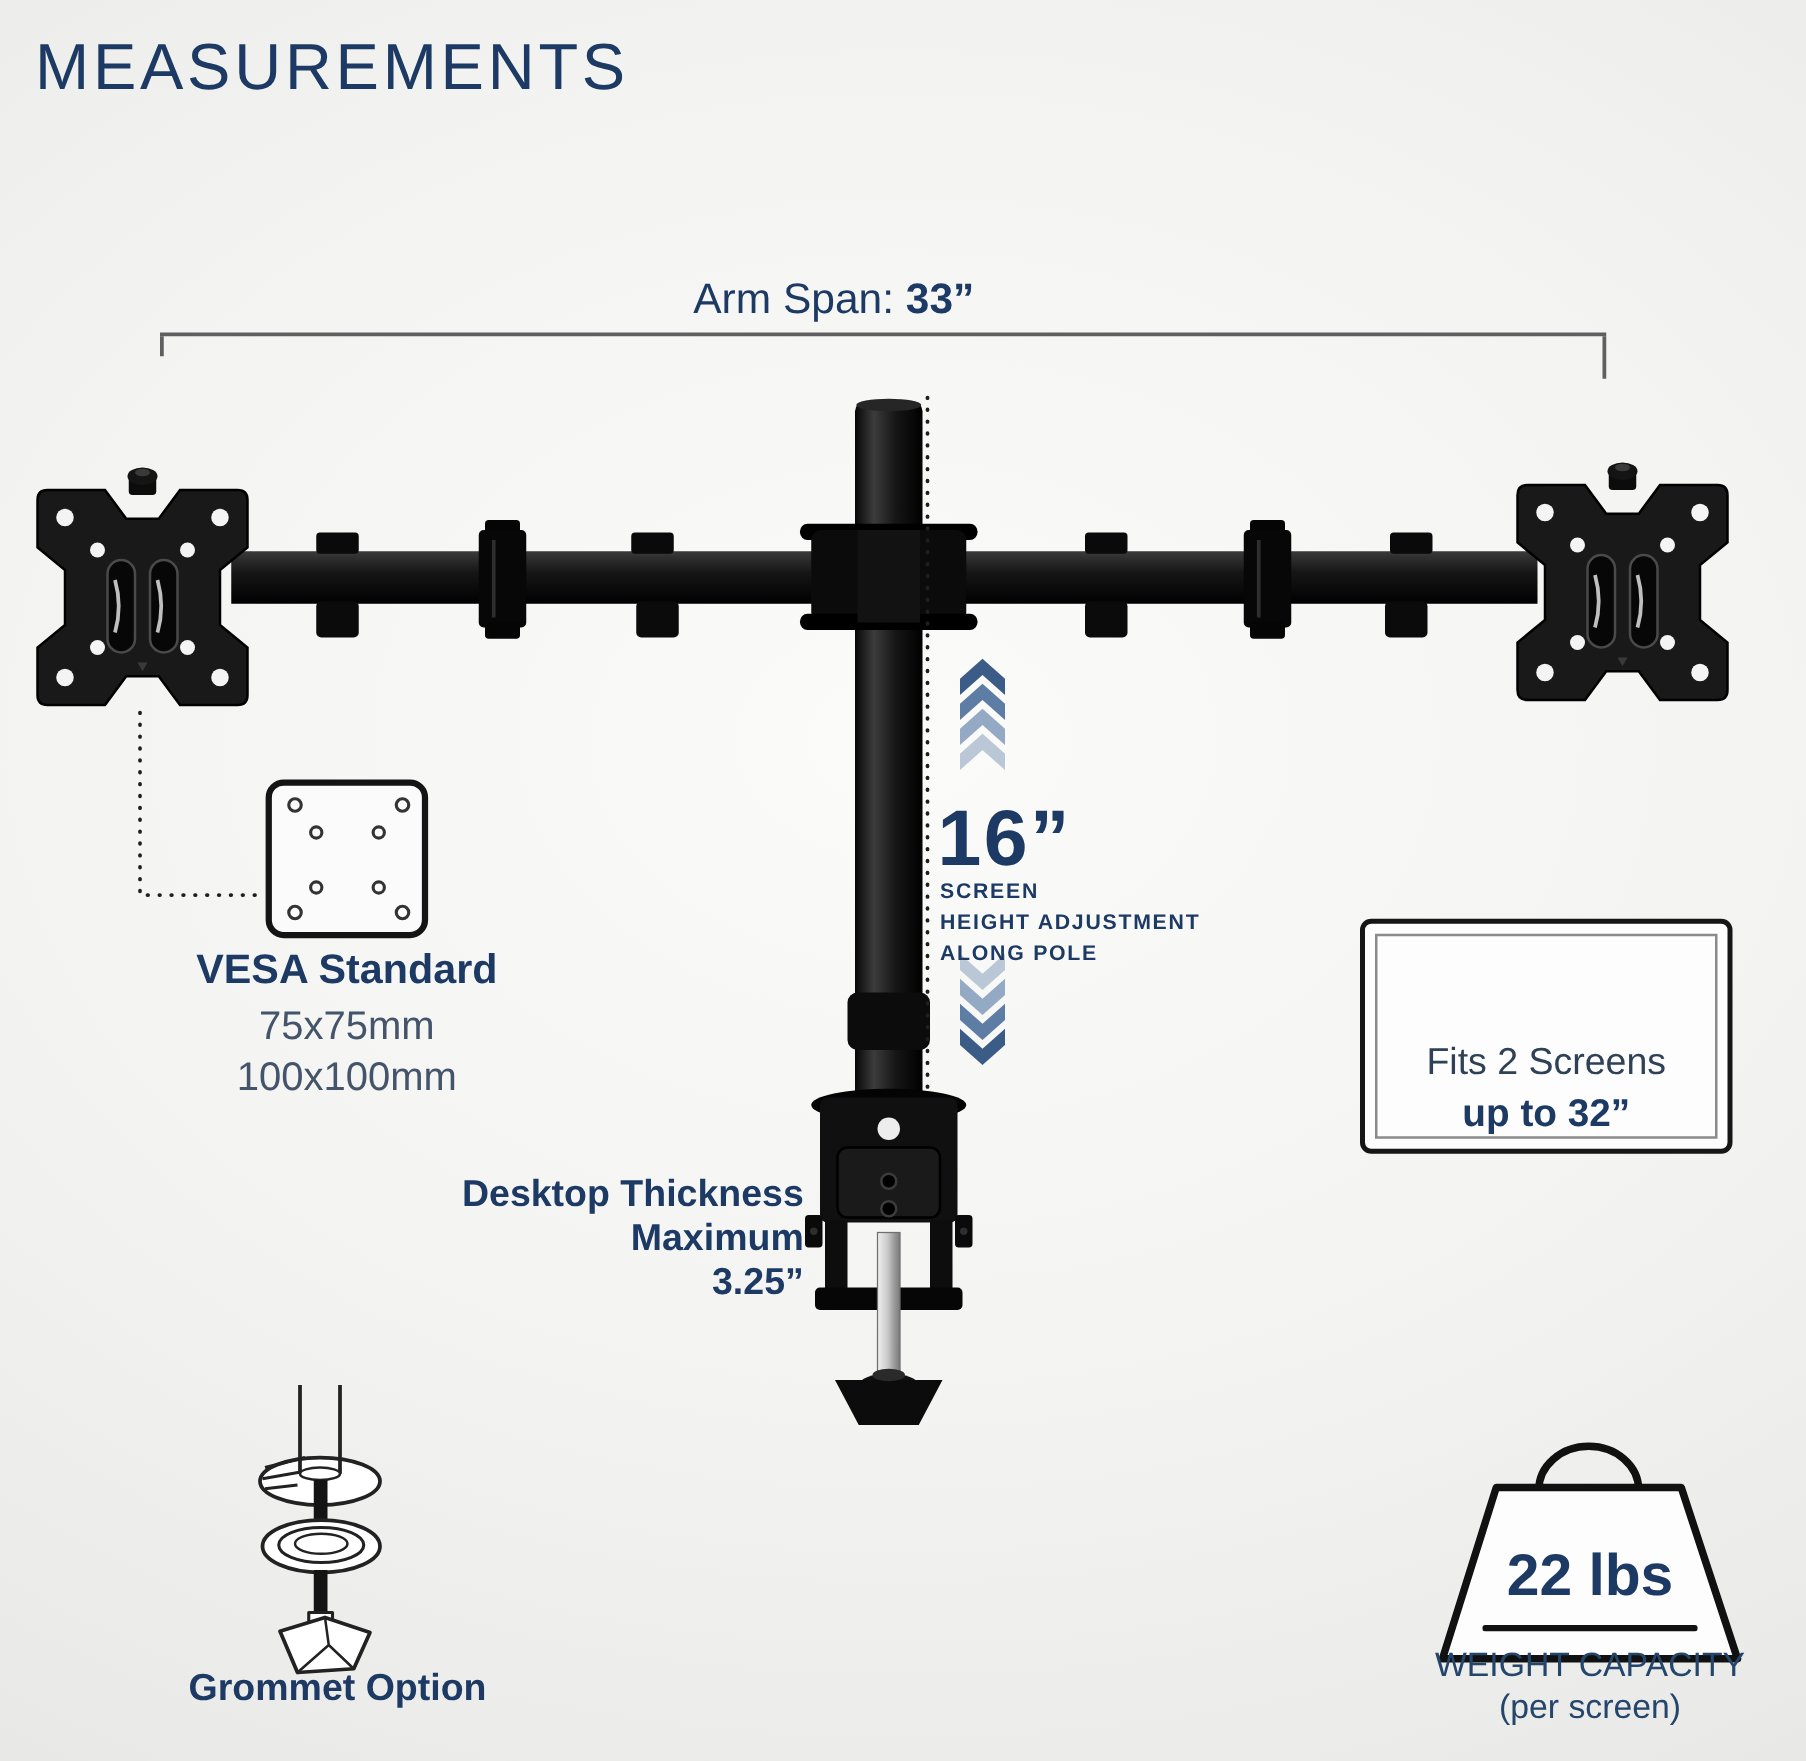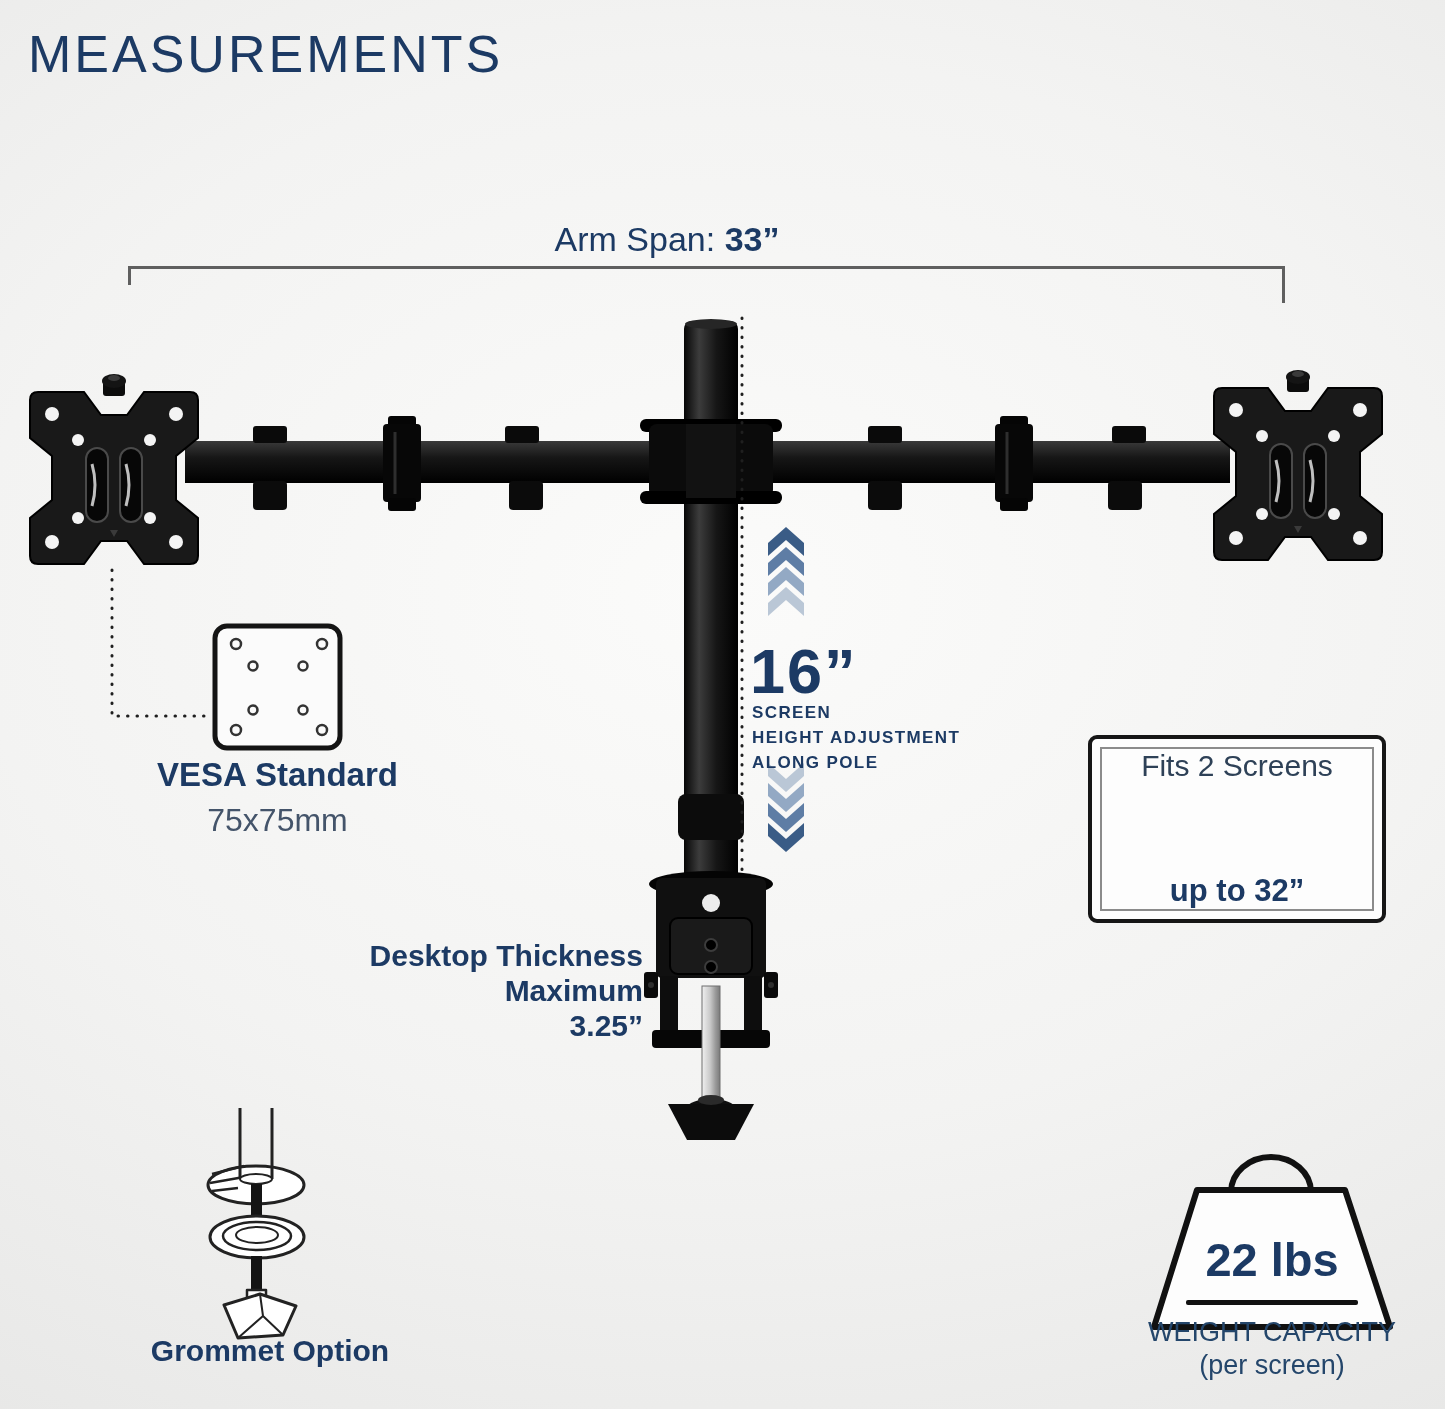--- a/index.html
+++ b/index.html
@@ -25,21 +25,21 @@
   .tick.r{right:0;height:34px;}
   .h16{left:750px;top:614px;font-size:63px;font-weight:700;letter-spacing:2px;color:var(--navy);margin-top:21px;}
   .h16cap{left:752px;top:700px;font-size:17px;font-weight:700;letter-spacing:1.4px;color:var(--navy);line-height:25px;}
   .h16cap span{display:block;white-space:nowrap;}
   .vesa-text{left:120px;top:756px;width:315px;text-align:center;}
   .vesa-text .t{font-size:33px;font-weight:700;color:var(--navy);margin-bottom:6px;}
   .vesa-text .s{font-size:32px;color:var(--slate);line-height:41px;}
   .thickness{left:333px;top:938px;width:310px;text-align:right;font-size:30px;font-weight:700;color:var(--navy);line-height:35px;}
   .thickness span{display:block;white-space:nowrap;}
   .screens-box{left:1088px;top:735px;width:298px;height:188px;border:4px solid #161616;border-radius:9px;background:#fdfdfd;box-sizing:border-box;}
-  .screens-inner{position:absolute;inset:8px;border:2px solid #8b8b8b;display:flex;flex-direction:column;justify-content:space-between;text-align:center;}
+  .screens-inner{position:absolute;inset:8px;border:2px solid #8b8b8b;display:flex;flex-direction:column;justify-content:flex-end;text-align:center;}
   .screens-inner .l1{font-size:30px;color:#2e4157;}
   .screens-inner .l2{font-size:31px;font-weight:700;color:var(--navy);margin-top:6px;}
   .grommet-label{left:105px;top:1334px;width:330px;text-align:center;font-size:30px;font-weight:700;color:var(--navy);white-space:nowrap;}
   .weight-value{left:1154px;top:1232px;width:236px;text-align:center;font-size:47px;font-weight:700;color:var(--navy);white-space:nowrap;}
   .weight-cap{left:1100px;top:1316px;width:344px;text-align:center;font-size:27px;color:#24466b;line-height:33px;}
   .weight-cap span{display:block;white-space:nowrap;}
 </style>
 </head>
 <body>
 
@@ -219,20 +219,21 @@
   <div class="abs h16">16”</div>
   <div class="abs h16cap">
     <span>SCREEN</span>
     <span>HEIGHT ADJUSTMENT</span>
     <span>ALONG POLE</span>
   </div>
 
   <div class="abs vesa-text">
     <div class="t">VESA Standard</div>
     <div class="s">75x75mm</div>
+    <div class="s">100x100mm</div>
   </div>
 
   <div class="abs thickness">
     <span>Desktop Thickness</span>
     <span>Maximum</span>
     <span>3.25”</span>
   </div>
 
   <div class="abs screens-box">
     <div class="screens-inner">

